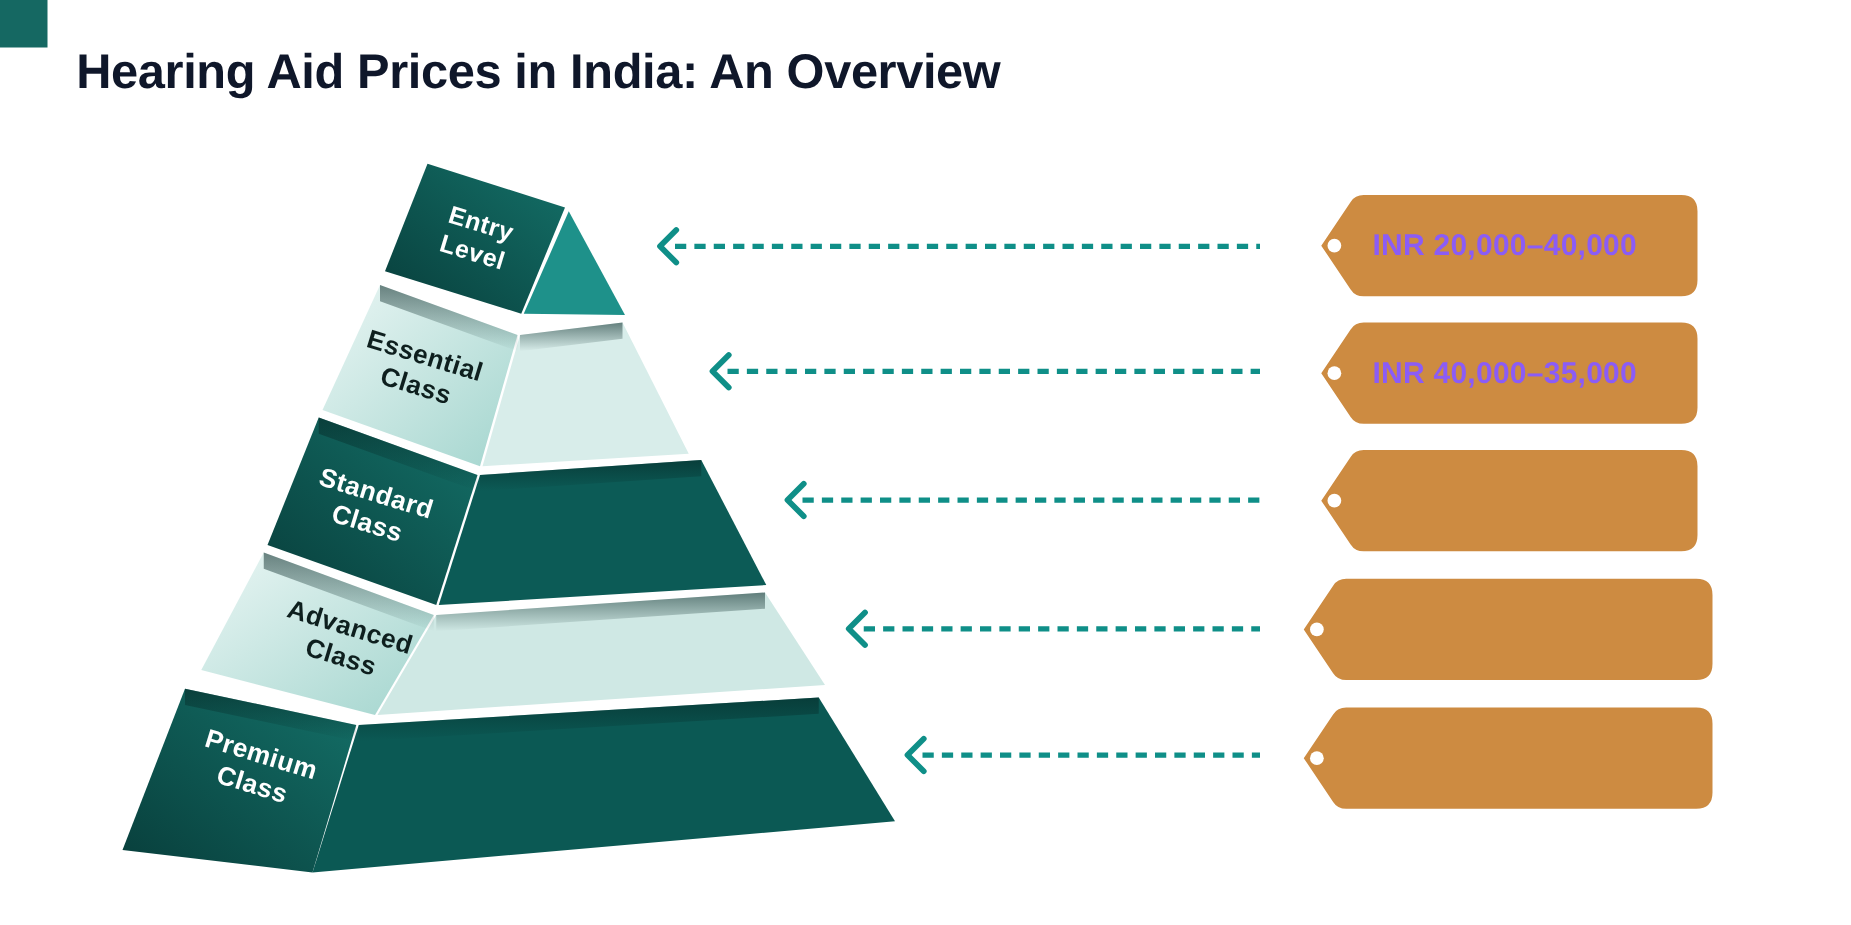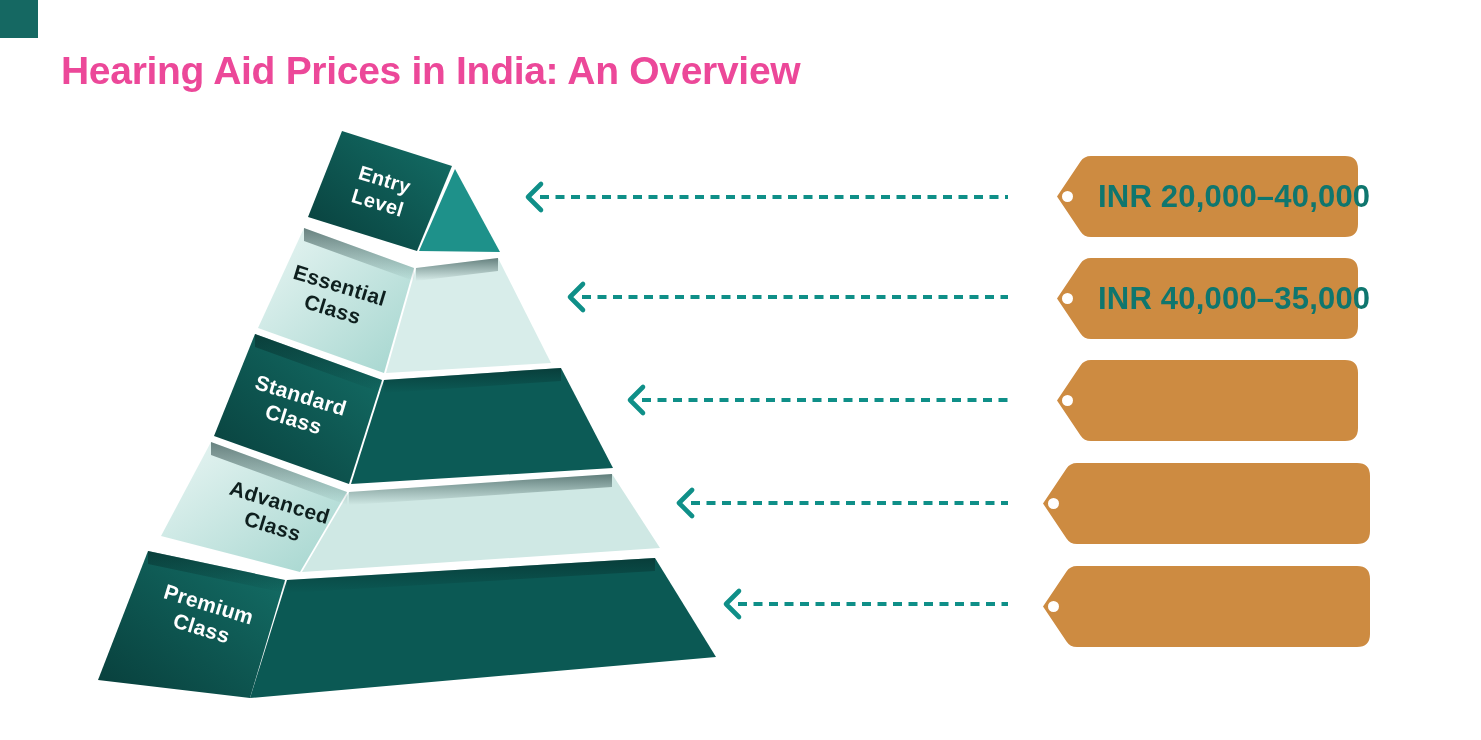--- a/index.html
+++ b/index.html
@@ -6,22 +6,22 @@
   body{
     width:1481px;height:740px;position:relative;overflow:hidden;
     background:#ffffff;
     font-family:"Liberation Sans", sans-serif;
   }
   .corner-square{
     position:absolute;left:0;top:0;width:38px;height:38px;
     background:#156862;
   }
   .page-title{
-    position:absolute;left:61px;top:49px;margin:0;
-    font-size:39px;font-weight:700;color:#ec4899;letter-spacing:-0.3px;
+    position:absolute;left:61px;top:36px;margin:0;
+    font-size:39px;font-weight:700;color:#0f172a;letter-spacing:-0.3px;
     white-space:nowrap;
   }
   svg.scene{position:absolute;left:0;top:0;width:1481px;height:740px;}
   .level-label{
     position:absolute;width:170px;height:56px;
     display:flex;flex-direction:column;align-items:center;justify-content:center;
     font-weight:700;line-height:1.18;letter-spacing:0.4px;text-align:center;
     transform:rotate(17deg);
     pointer-events:none;
   }
@@ -32,21 +32,21 @@
   .lbl-3{left:212px;top:380px;font-size:21px;}
   .lbl-4{left:191px;top:487px;font-size:21px;}
   .lbl-5{left:120px;top:589px;font-size:21px;}
   .price-tag{position:absolute;height:85px;}
   .price-tag.narrow{width:304px;}
   .price-tag.wide{width:330px;}
   .price-tag svg{position:absolute;left:0;top:0;width:100%;height:100%;}
   .price-tag .tag-text{
     position:absolute;left:42px;top:0;bottom:0;right:4px;
     display:flex;align-items:center;
-    font-size:31px;font-weight:700;color:#0f766e;letter-spacing:0.2px;
+    font-size:24px;font-weight:700;color:#8b5cf6;letter-spacing:0.2px;
     white-space:nowrap;
   }
   .tag-1{left:1056px;top:154px;}
   .tag-2{left:1056px;top:256px;}
   .tag-3{left:1056px;top:358px;}
   .tag-4{left:1042px;top:461px;}
   .tag-5{left:1042px;top:564px;}
 </style>
 </head>
 <body>

